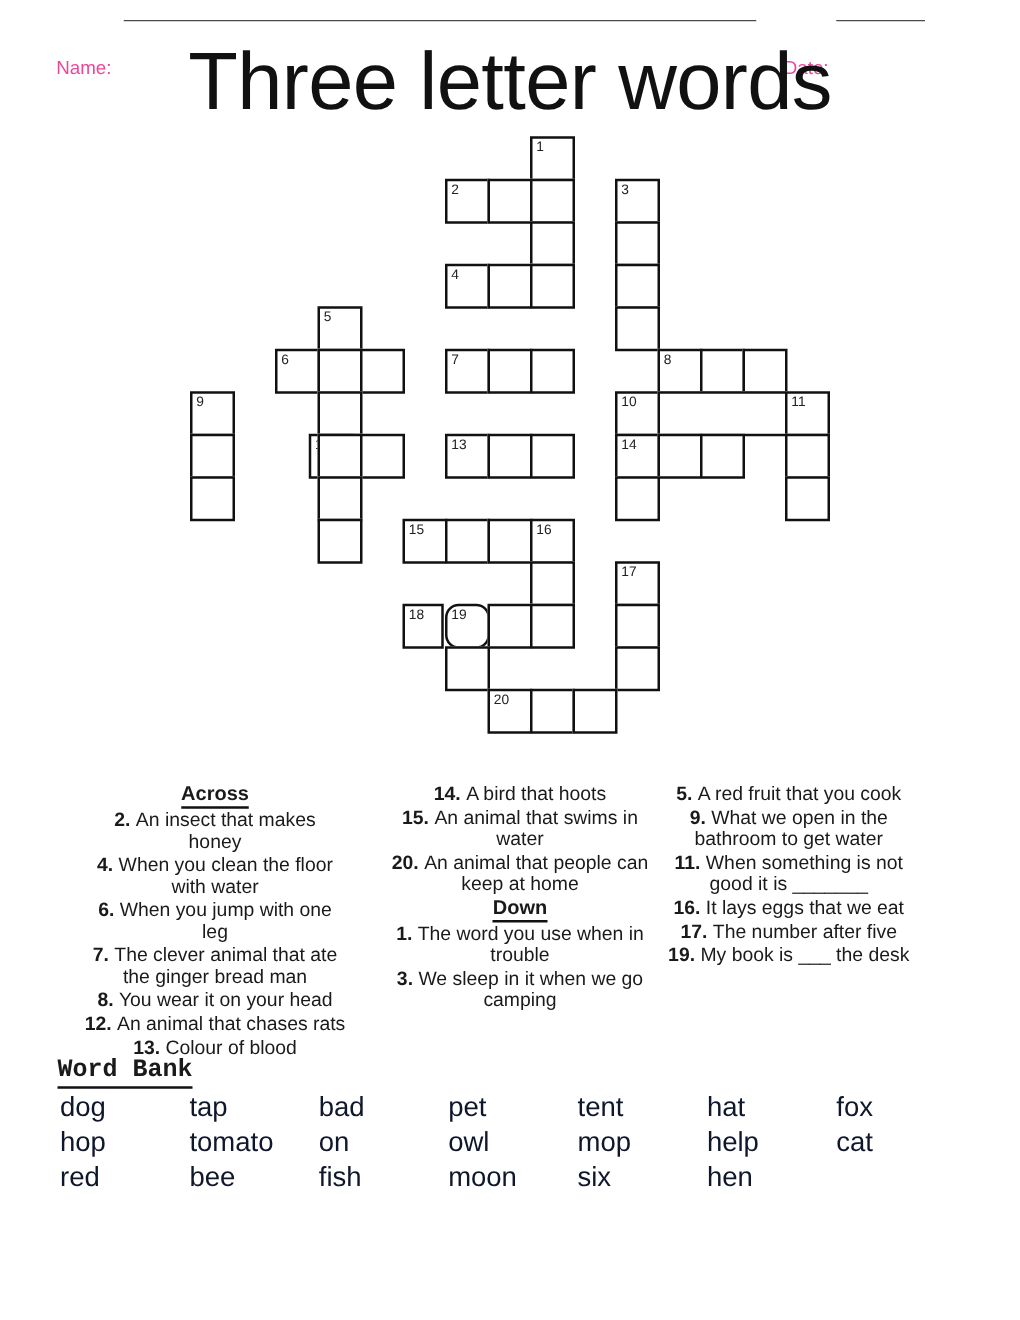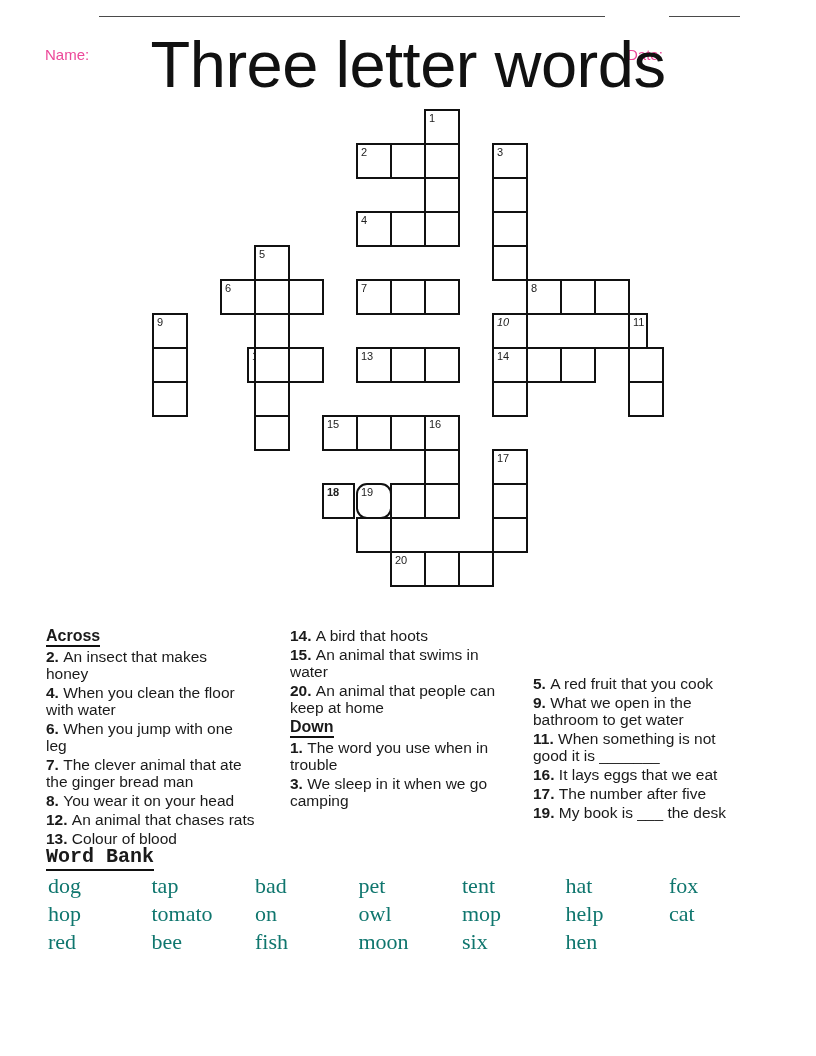--- a/index.html
+++ b/index.html
@@ -18,33 +18,33 @@
   .title{position:absolute;top:28px;left:0;width:100%;text-align:center;
          font-size:65px;line-height:1.15;font-weight:400;letter-spacing:-0.5px;color:#111;}
 
   
   .grid{position:absolute;left:152px;top:109px;}
   .cell{position:absolute;width:36px;height:36px;box-sizing:border-box;
         border:2px solid #111;background:#fff;}
   .cell-num{position:absolute;top:1px;left:3px;font-size:11px;line-height:12px;color:#222;}
 
   
-  .clue-col{position:absolute;top:627px;width:252px;font-size:15.5px;line-height:17px;}
-  .col-1{left:46px;} .col-2{left:290px;} .col-3{left:533px;margin-top:48px;}
+  .clue-col{position:absolute;top:627px;width:252px;font-size:15.5px;line-height:17px;text-align:center;}
+  .col-1{left:46px;} .col-2{left:290px;} .col-3{left:505px;}
   .clue{margin:0 0 2px 0;}
   .clue-text{white-space:pre;}
   .clue-num{font-weight:700;}
   .clue-header{font-size:16px;font-weight:700;margin:0 0 4px 0;}
   .underlined{border-bottom:2px solid #111;padding-bottom:1px;}
 
   
   .wb-label{position:absolute;left:46px;top:845px;font-size:20px;font-weight:700;font-family:Liberation Mono, monospace;}
   .wb-words{position:absolute;left:48px;top:872px;display:grid;
             grid-template-columns:repeat(7,103.5px);grid-auto-rows:28px;
-            font-size:22px;line-height:28px;color:#0f766e;font-family:Liberation Serif, serif;}
+            font-size:22px;line-height:28px;color:#0f172a;}
 </style>
 </head>
 <body>
 
 <div class="page">
 
   <span class="hdr-label name-label">Name:</span>
   <div class="write-line name-line"></div>
   <span class="hdr-label date-label">Date:</span>
   <div class="write-line date-line"></div>
@@ -87,25 +87,25 @@
       <div class="cell" style="left: 272px; top: 170px; width: 36px;"></div>
       <div class="cell" style="left: 374px; top: 170px; width: 36px;">
         <span class="cell-num">8</span>
       </div>
       <div class="cell" style="left: 408px; top: 170px; width: 36px;"></div>
       <div class="cell" style="left: 442px; top: 170px; width: 36px;"></div>
       <div class="cell" style="left: 0px; top: 204px; width: 36px;">
         <span class="cell-num">9</span>
       </div>
       <div class="cell" style="left: 102px; top: 204px; width: 36px;"></div>
-      <div class="cell" style="left: 340px; top: 204px; width: 60px; font-style: italic;">
+      <div class="cell" style="left: 340px; top: 204px; width: 60px;">
         <span class="cell-num">10</span>
       </div>
       <div class="cell" style="left: 374px; top: 204px; width: 104px;"></div>
-      <div class="cell" style="left: 476px; top: 204px; width: 20px;">
+      <div class="cell" style="left: 476px; top: 204px; width: 36px;">
         <span class="cell-num">11</span>
       </div>
       <div class="cell" style="left: 0px; top: 238px; width: 36px;"></div>
       <div class="cell" style="left: 68px; top: 238px; width: 36px; margin-left: 27px;">
         <span class="cell-num">12</span>
       </div>
       <div class="cell" style="left: 102px; top: 238px; width: 36px;"></div>
       <div class="cell" style="left: 136px; top: 238px; width: 36px;"></div>
       <div class="cell" style="left: 204px; top: 238px; width: 36px; padding-left: 23px;">
         <span class="cell-num">13</span>
@@ -128,21 +128,21 @@
       </div>
       <div class="cell" style="left: 204px; top: 306px; width: 36px;"></div>
       <div class="cell" style="left: 238px; top: 306px; width: 36px;"></div>
       <div class="cell" style="left: 272px; top: 306px; width: 36px;">
         <span class="cell-num">16</span>
       </div>
       <div class="cell" style="left: 272px; top: 340px; width: 36px;"></div>
       <div class="cell" style="left: 340px; top: 340px; width: 36px;">
         <span class="cell-num">17</span>
       </div>
-      <div class="cell" style="left: 170px; top: 374px; width: 33px; font-weight: bold;">
+      <div class="cell" style="left: 170px; top: 374px; width: 33px;">
         <span class="cell-num">18</span>
       </div>
       <div class="cell" style="left: 204px; top: 374px; width: 36px; border-radius: 11px;">
         <span class="cell-num">19</span>
       </div>
       <div class="cell" style="left: 238px; top: 374px; width: 36px;"></div>
       <div class="cell" style="left: 272px; top: 374px; width: 36px;"></div>
       <div class="cell" style="left: 340px; top: 374px; width: 36px;"></div>
       <div class="cell" style="left: 204px; top: 408px; width: 36px;"></div>
       <div class="cell" style="left: 340px; top: 408px; width: 36px;"></div>

